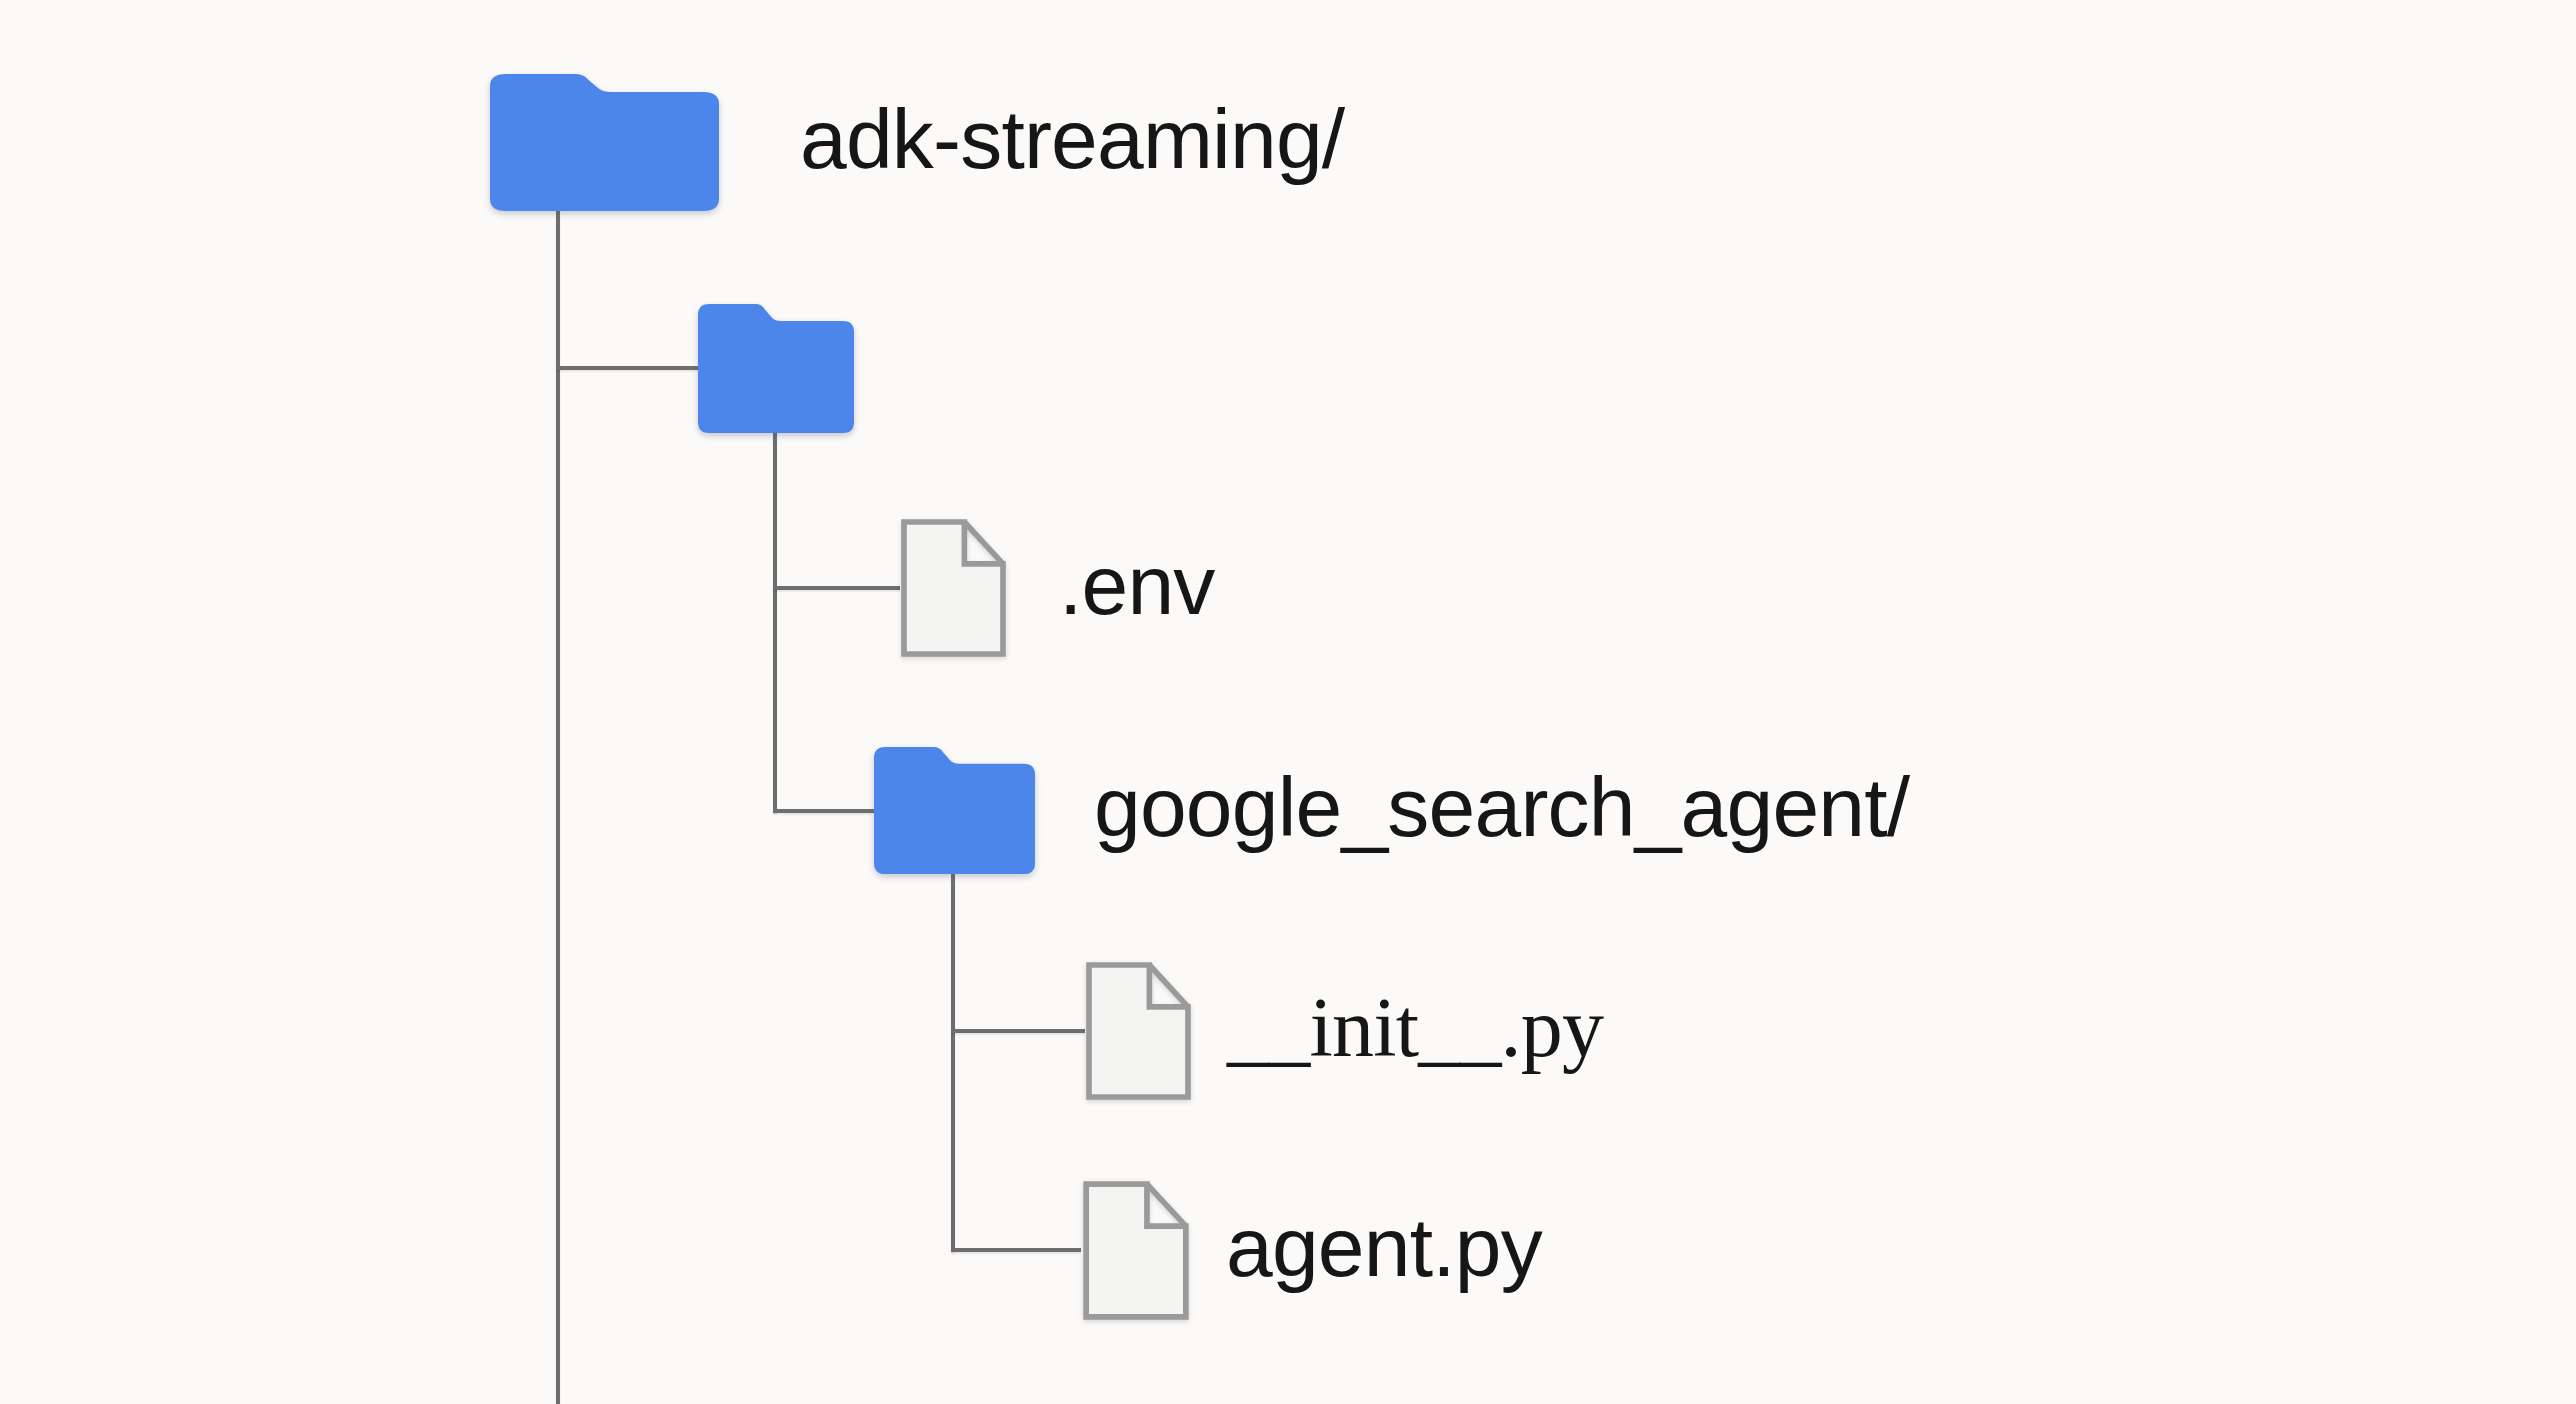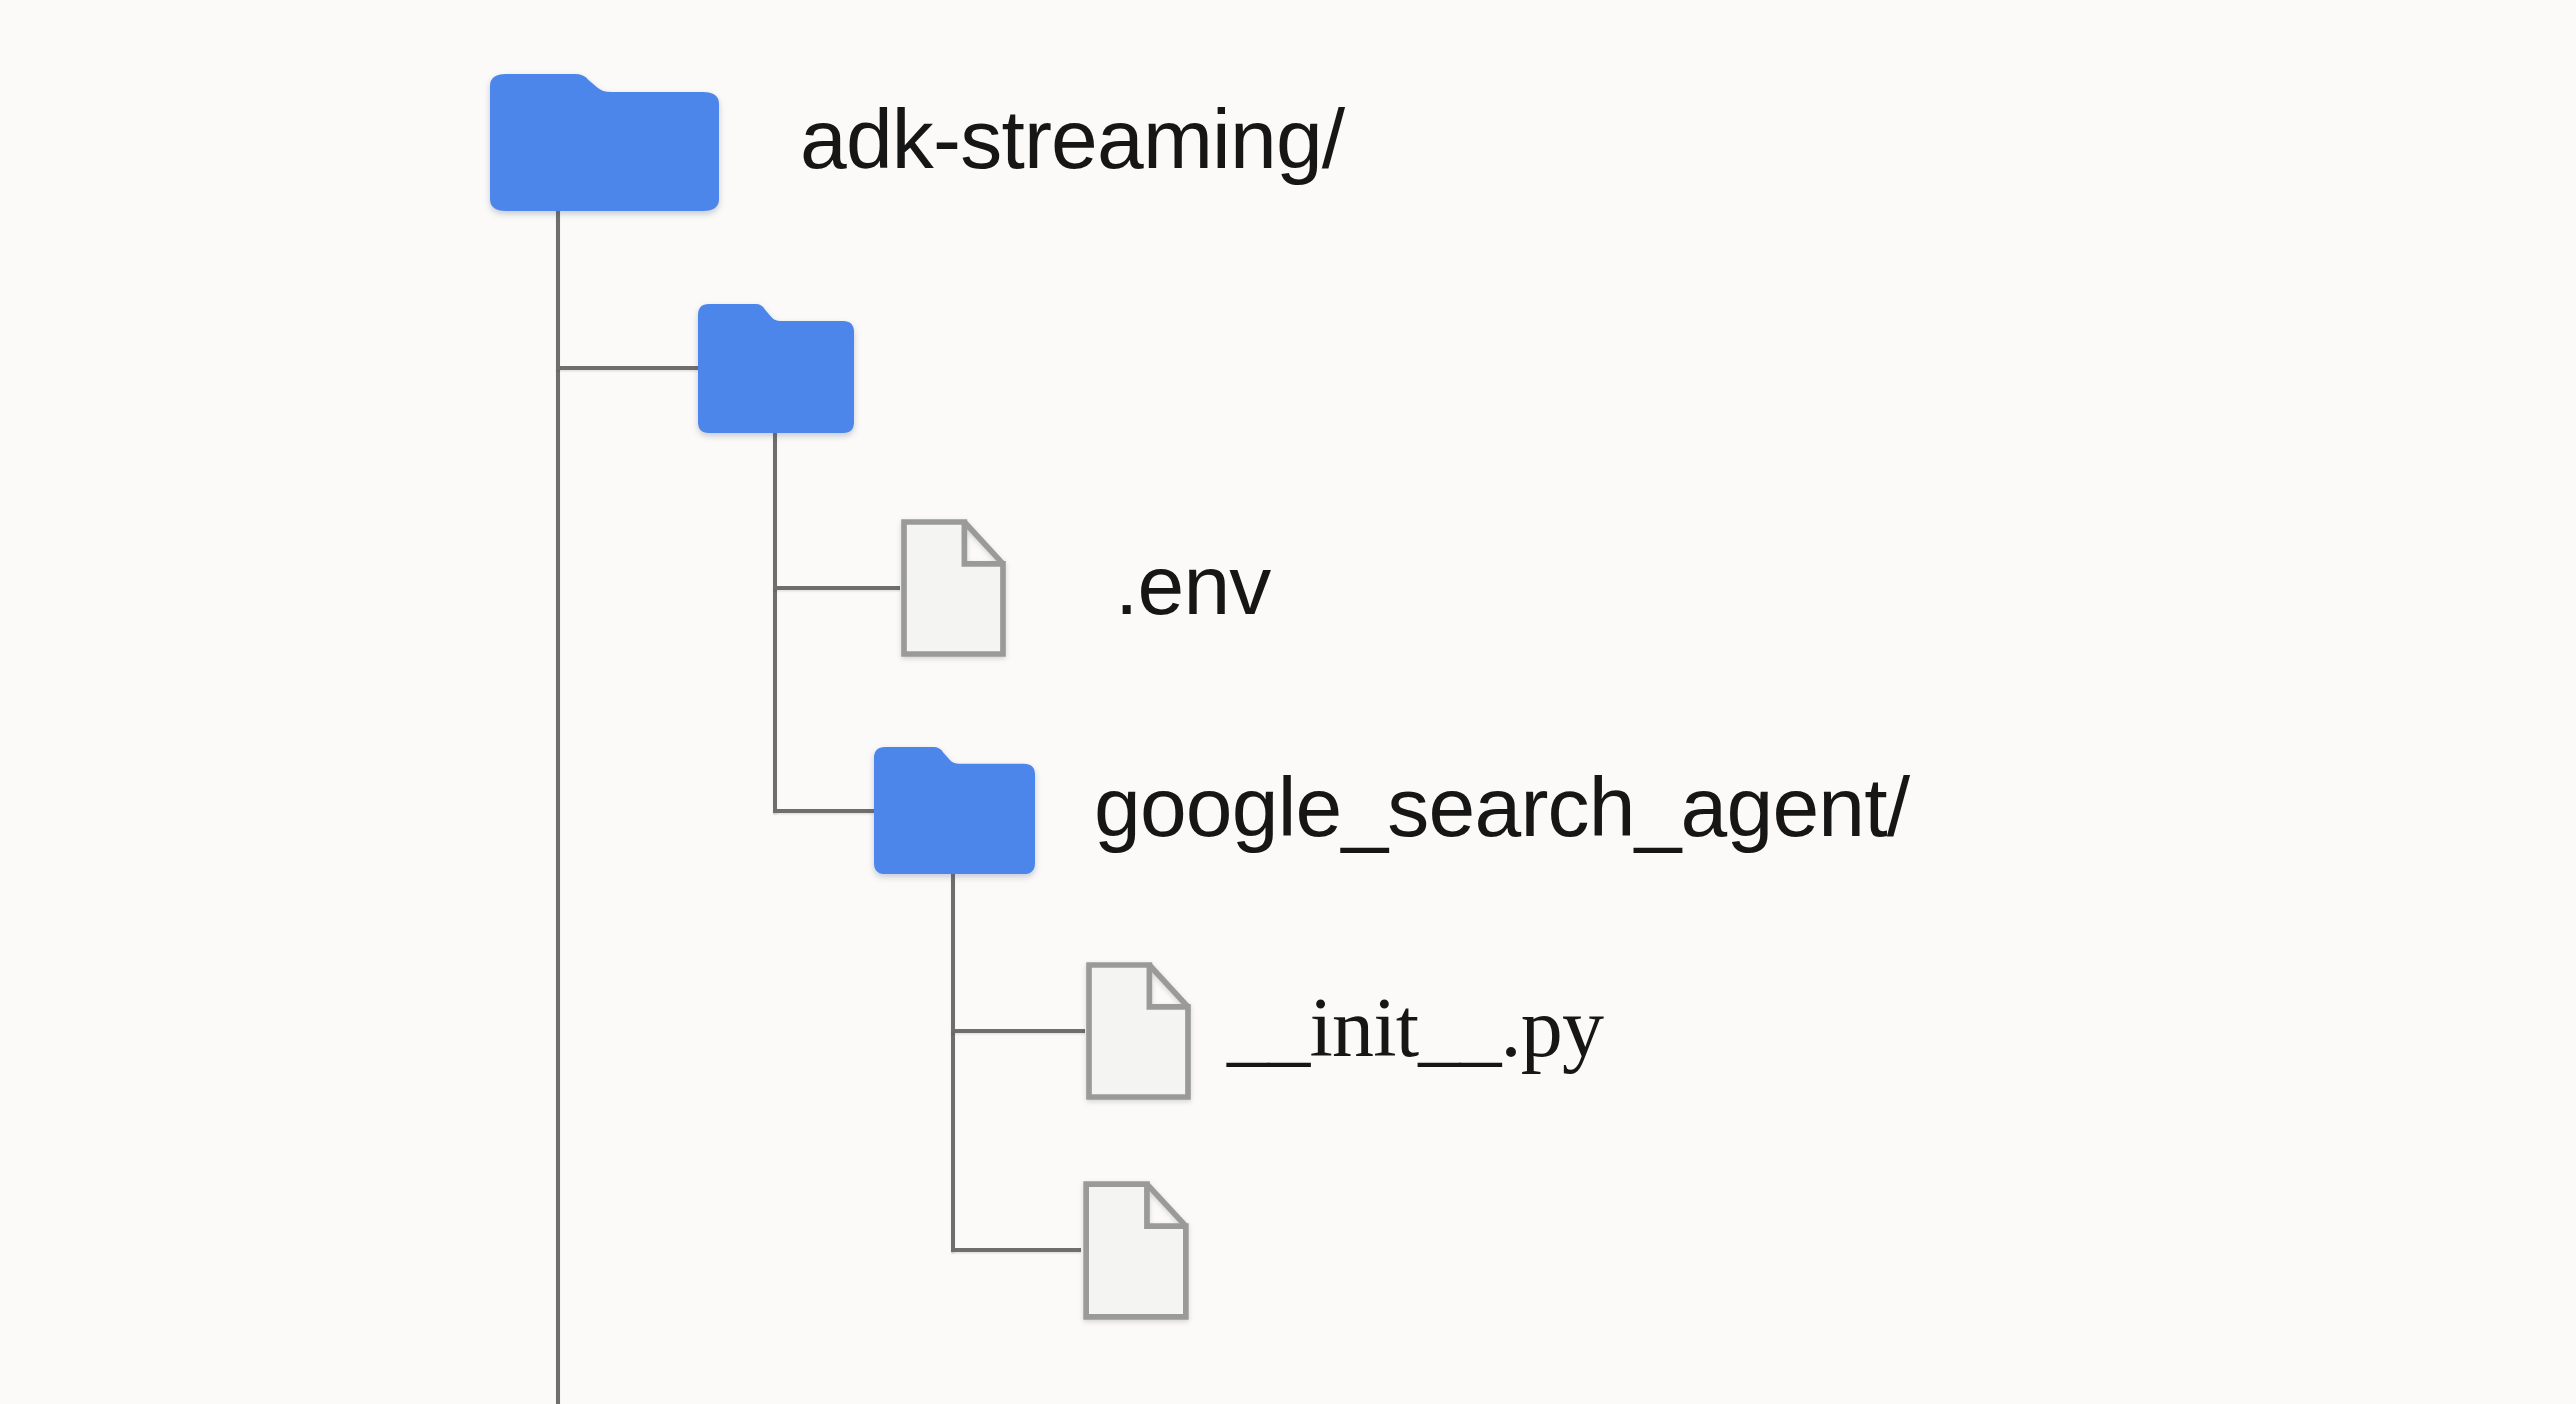--- a/index.html
+++ b/index.html
@@ -50,21 +50,21 @@
     color: #161616;
     white-space: pre;
     line-height: 1;
     padding-bottom: 6.4px;
   }
   .node-root  { left: 490px;  top: 74px;   height: 137px; }
   .node-root  .label { margin-left: 81px; }
   .node-app   { left: 698px;  top: 304px;  height: 129px; }
   .node-app   .label { margin-left: 81px; }
   .node-env   { left: 900px; top: 518px;  height: 140px; }
-  .node-env   .label { margin-left: 108px; text-align: right; }
+  .node-env   .label { margin-left: 52px; text-align: right; }
   .node-gsa   { left: 874px; top: 747px;  height: 127px; }
   .node-gsa   .label { margin-left: 59px; }
   .node-init  { left: 1085px; top: 961px; height: 140px; }
   .node-init  .label { margin-left: 35px; font-family: Liberation Serif, serif; }
   .node-agent { left: 1081px; top: 1180px; height: 141px; }
   .node-agent .label { margin-left: 35px; }
 </style>
 </head>
 <body>
 
@@ -113,16 +113,17 @@
       <path d="M 80 5 L 128 57" fill="none" stroke-width="7" stroke="#9A9A9A"></path>
     </svg>
     <span class="label">__init__.py</span>
   </div>
 
   <div class="node node-agent">
     <svg class="icon-file" width="110" height="141" viewBox="0 0 133 174">
       <path d="M 5 5 H 80 V 57 H 128 V 169 H 5 Z" stroke-width="7" stroke-linejoin="miter" stroke="#9A9A9A" fill="#F4F4F2"></path>
       <path d="M 80 5 L 128 57" fill="none" stroke-width="7" stroke="#9A9A9A"></path>
     </svg>
+    <span class="label">agent.py</span>
   </div>
 
 </div>
 
 
 </body></html>

